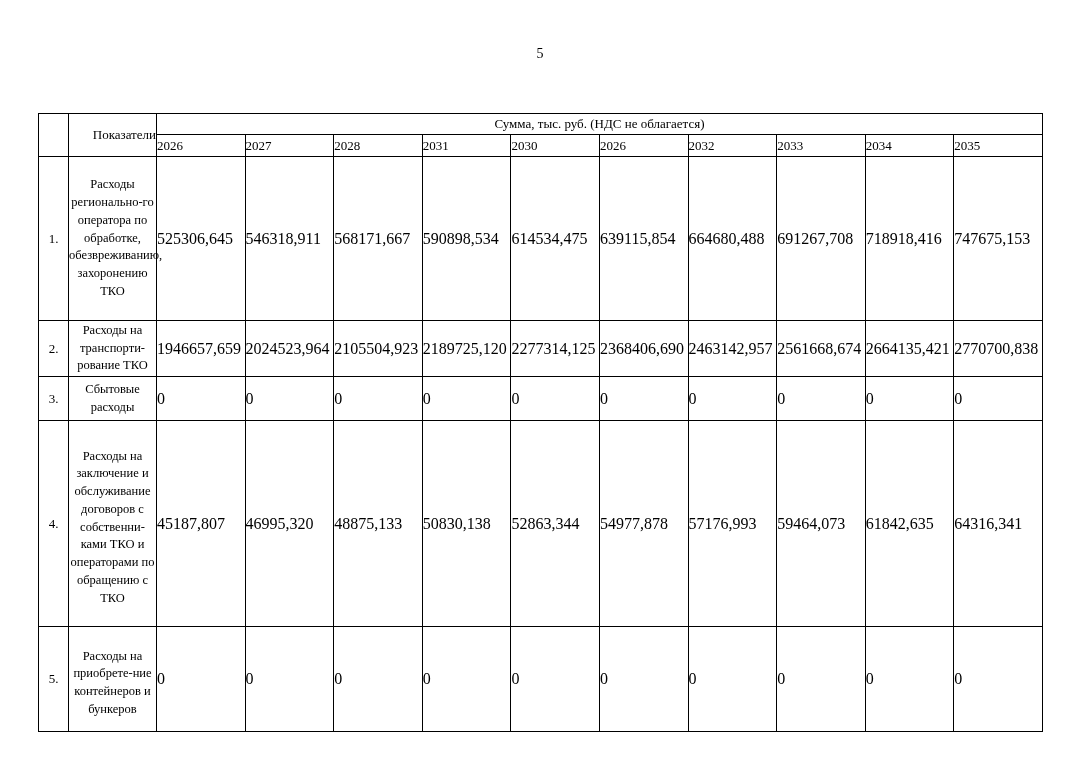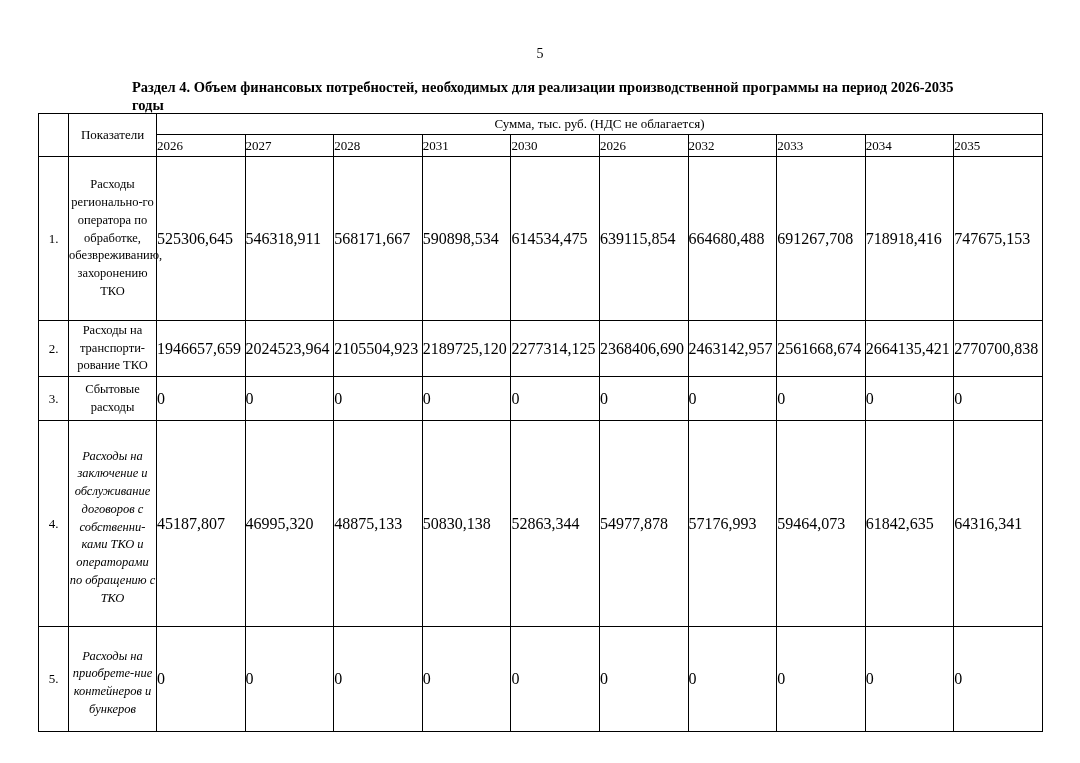--- a/index.html
+++ b/index.html
@@ -59,21 +59,21 @@
   .col-ind { width: 88px; }
   .col-year { width: 88.6px; }
 
   .hdr-sum {
     text-align: center;
     font-size: 13px;
     height: 20px;
     padding: 2px 0;
   }
   .hdr-ind {
-    text-align: center;
+    text-align: right;
     font-size: 13px;
     padding: 3px 4px;
     line-height: 1.2;
     margin-left: 32px;
   }
   .hdr-year {
     font-size: 13px;
     height: 21px;
     padding: 2px 0;
   }
@@ -95,30 +95,29 @@
     text-align: left;
     font-size: 16px;
     vertical-align: middle;
   }
   .r1 { height: 164px; }
   .r2 { height: 56px; }
   .r3 { height: 44px; }
   .r4 { height: 206px; }
   .r5 { height: 105px; }
 
-  .cell-label.vtop-pad { padding-top: 8px; font-style: italic; }
+  .cell-label.vtop-pad { padding-top: 8px; }
 </style>
 </head>
 <body>
 
 <div class="page">
 
   <div class="page-number">5</div>
 
-  <div class="doc-title">Раздел 4. Объем финансовых потребностей, необходимых для реализации производственной программы на период 2026-2035 годы</div>
 
   <table class="fin">
     <colgroup>
       <col class="col-num">
       <col class="col-ind">
       <col class="col-year">
         <col class="col-year">
         <col class="col-year">
         <col class="col-year">
         <col class="col-year">

